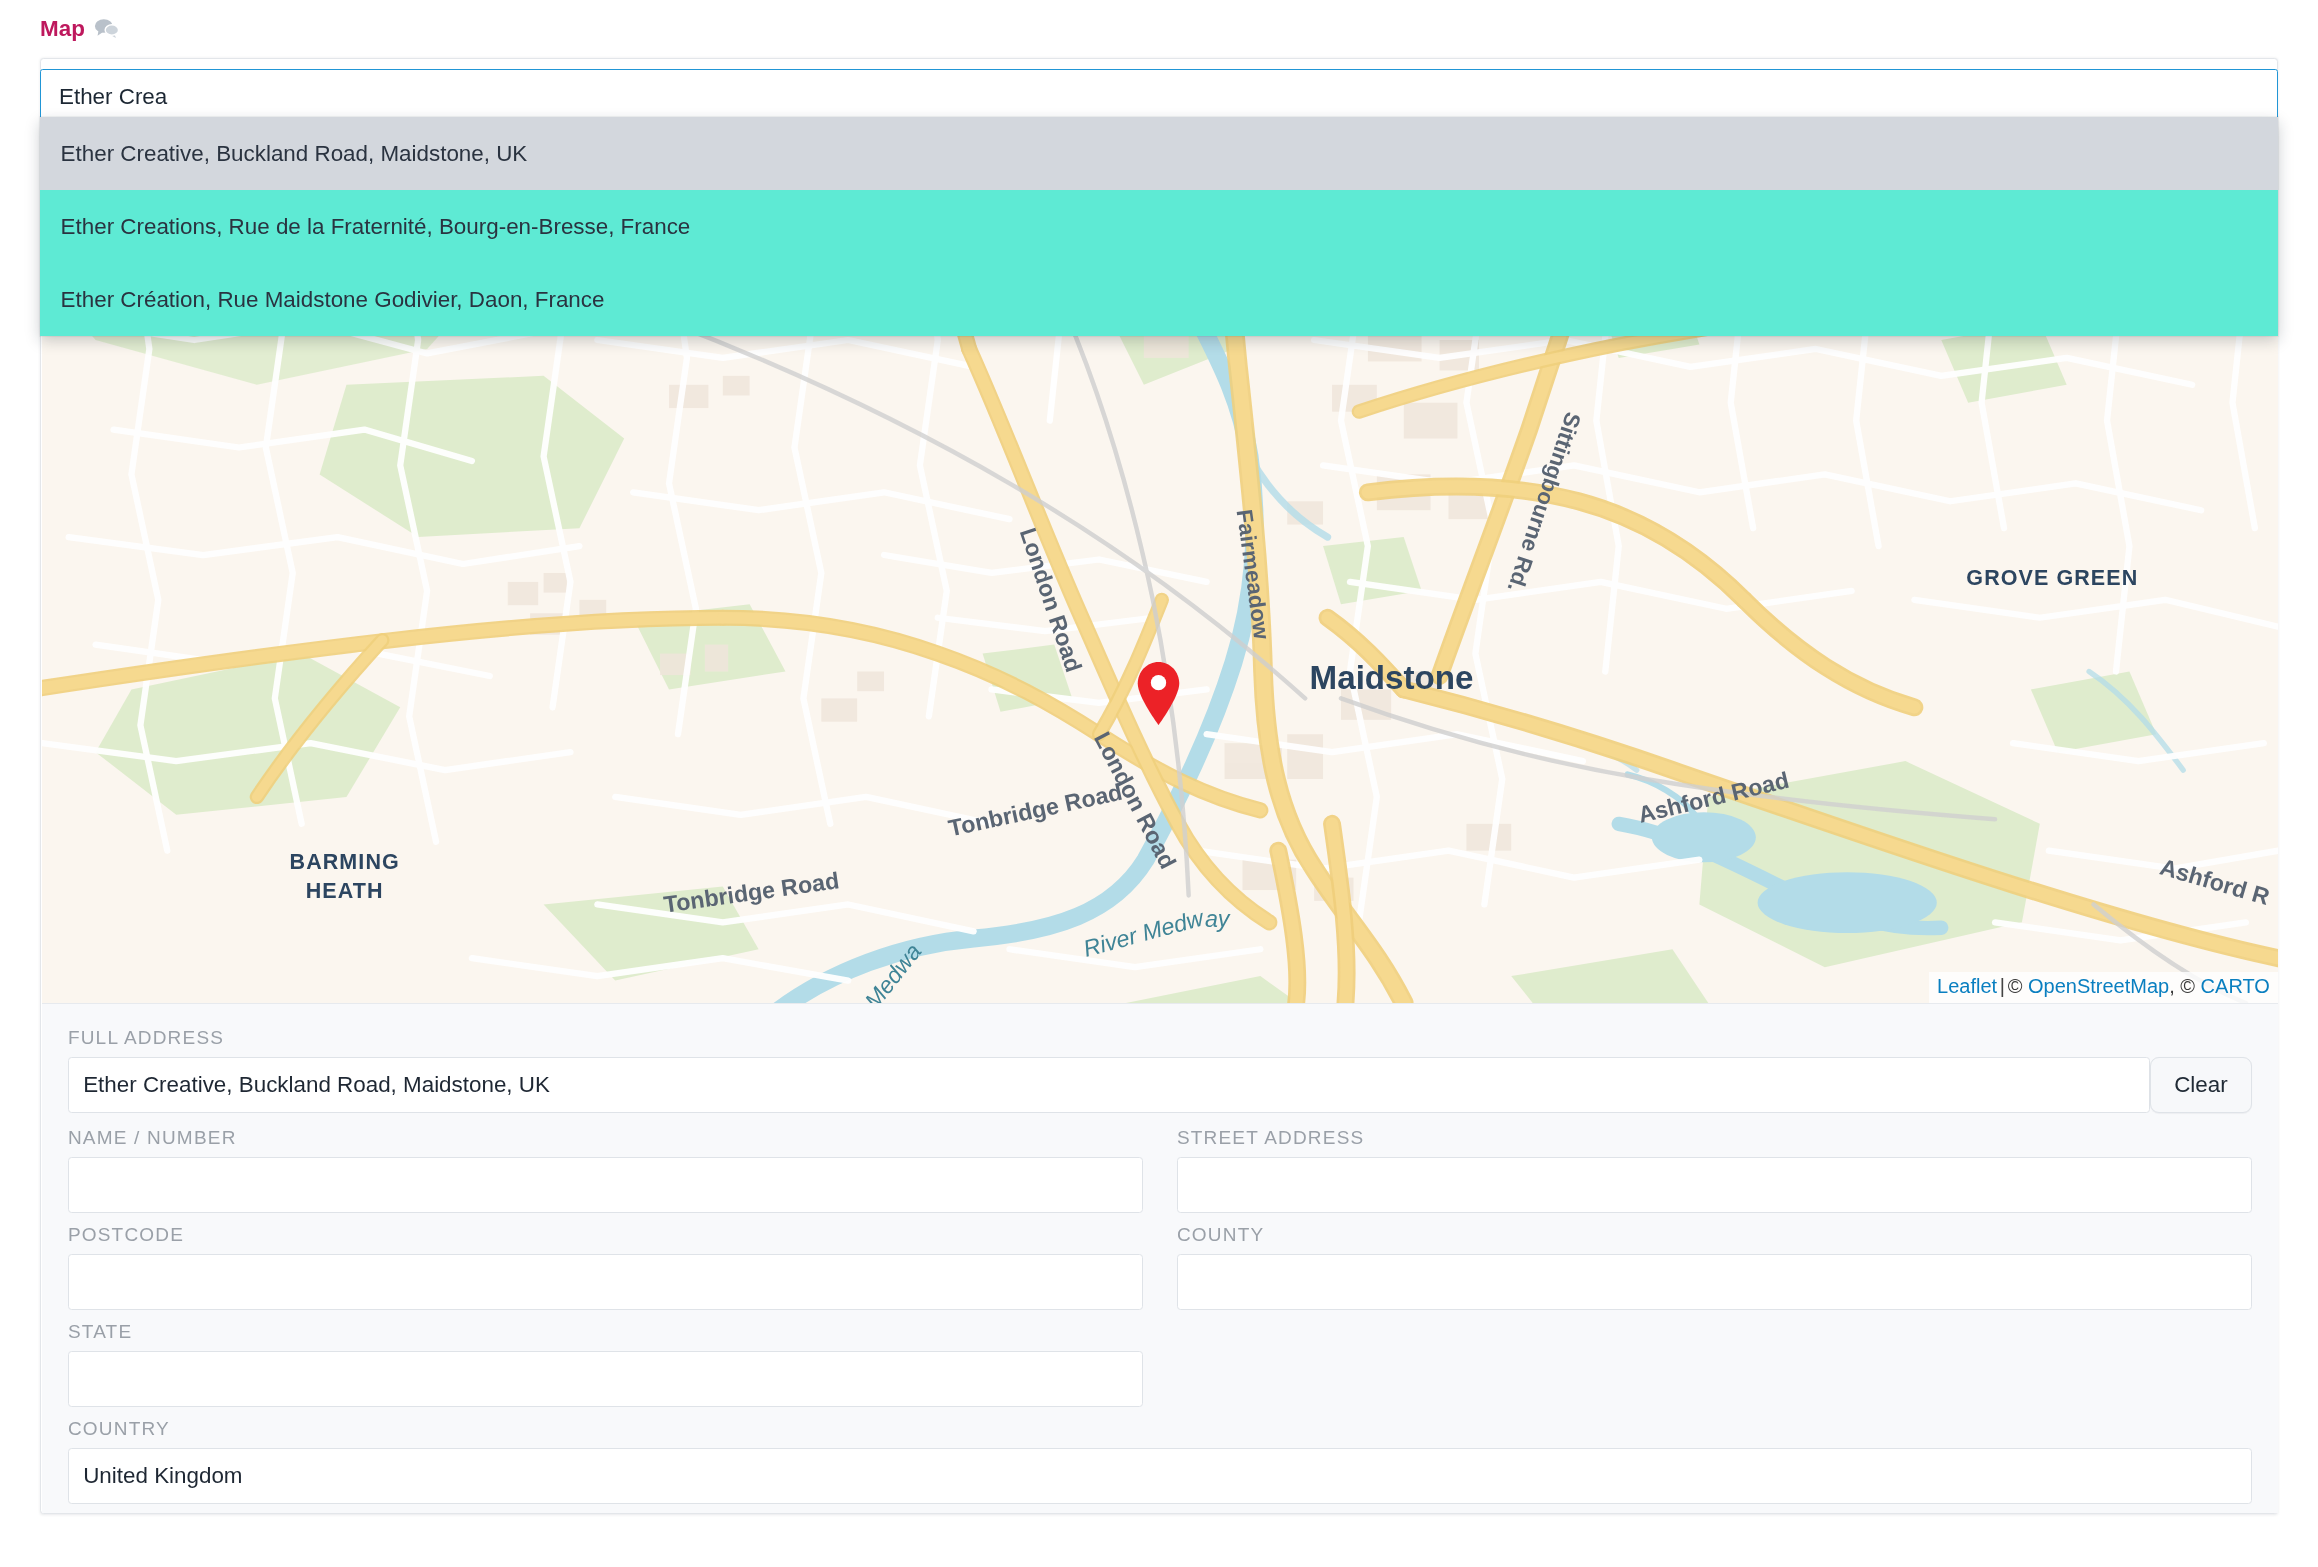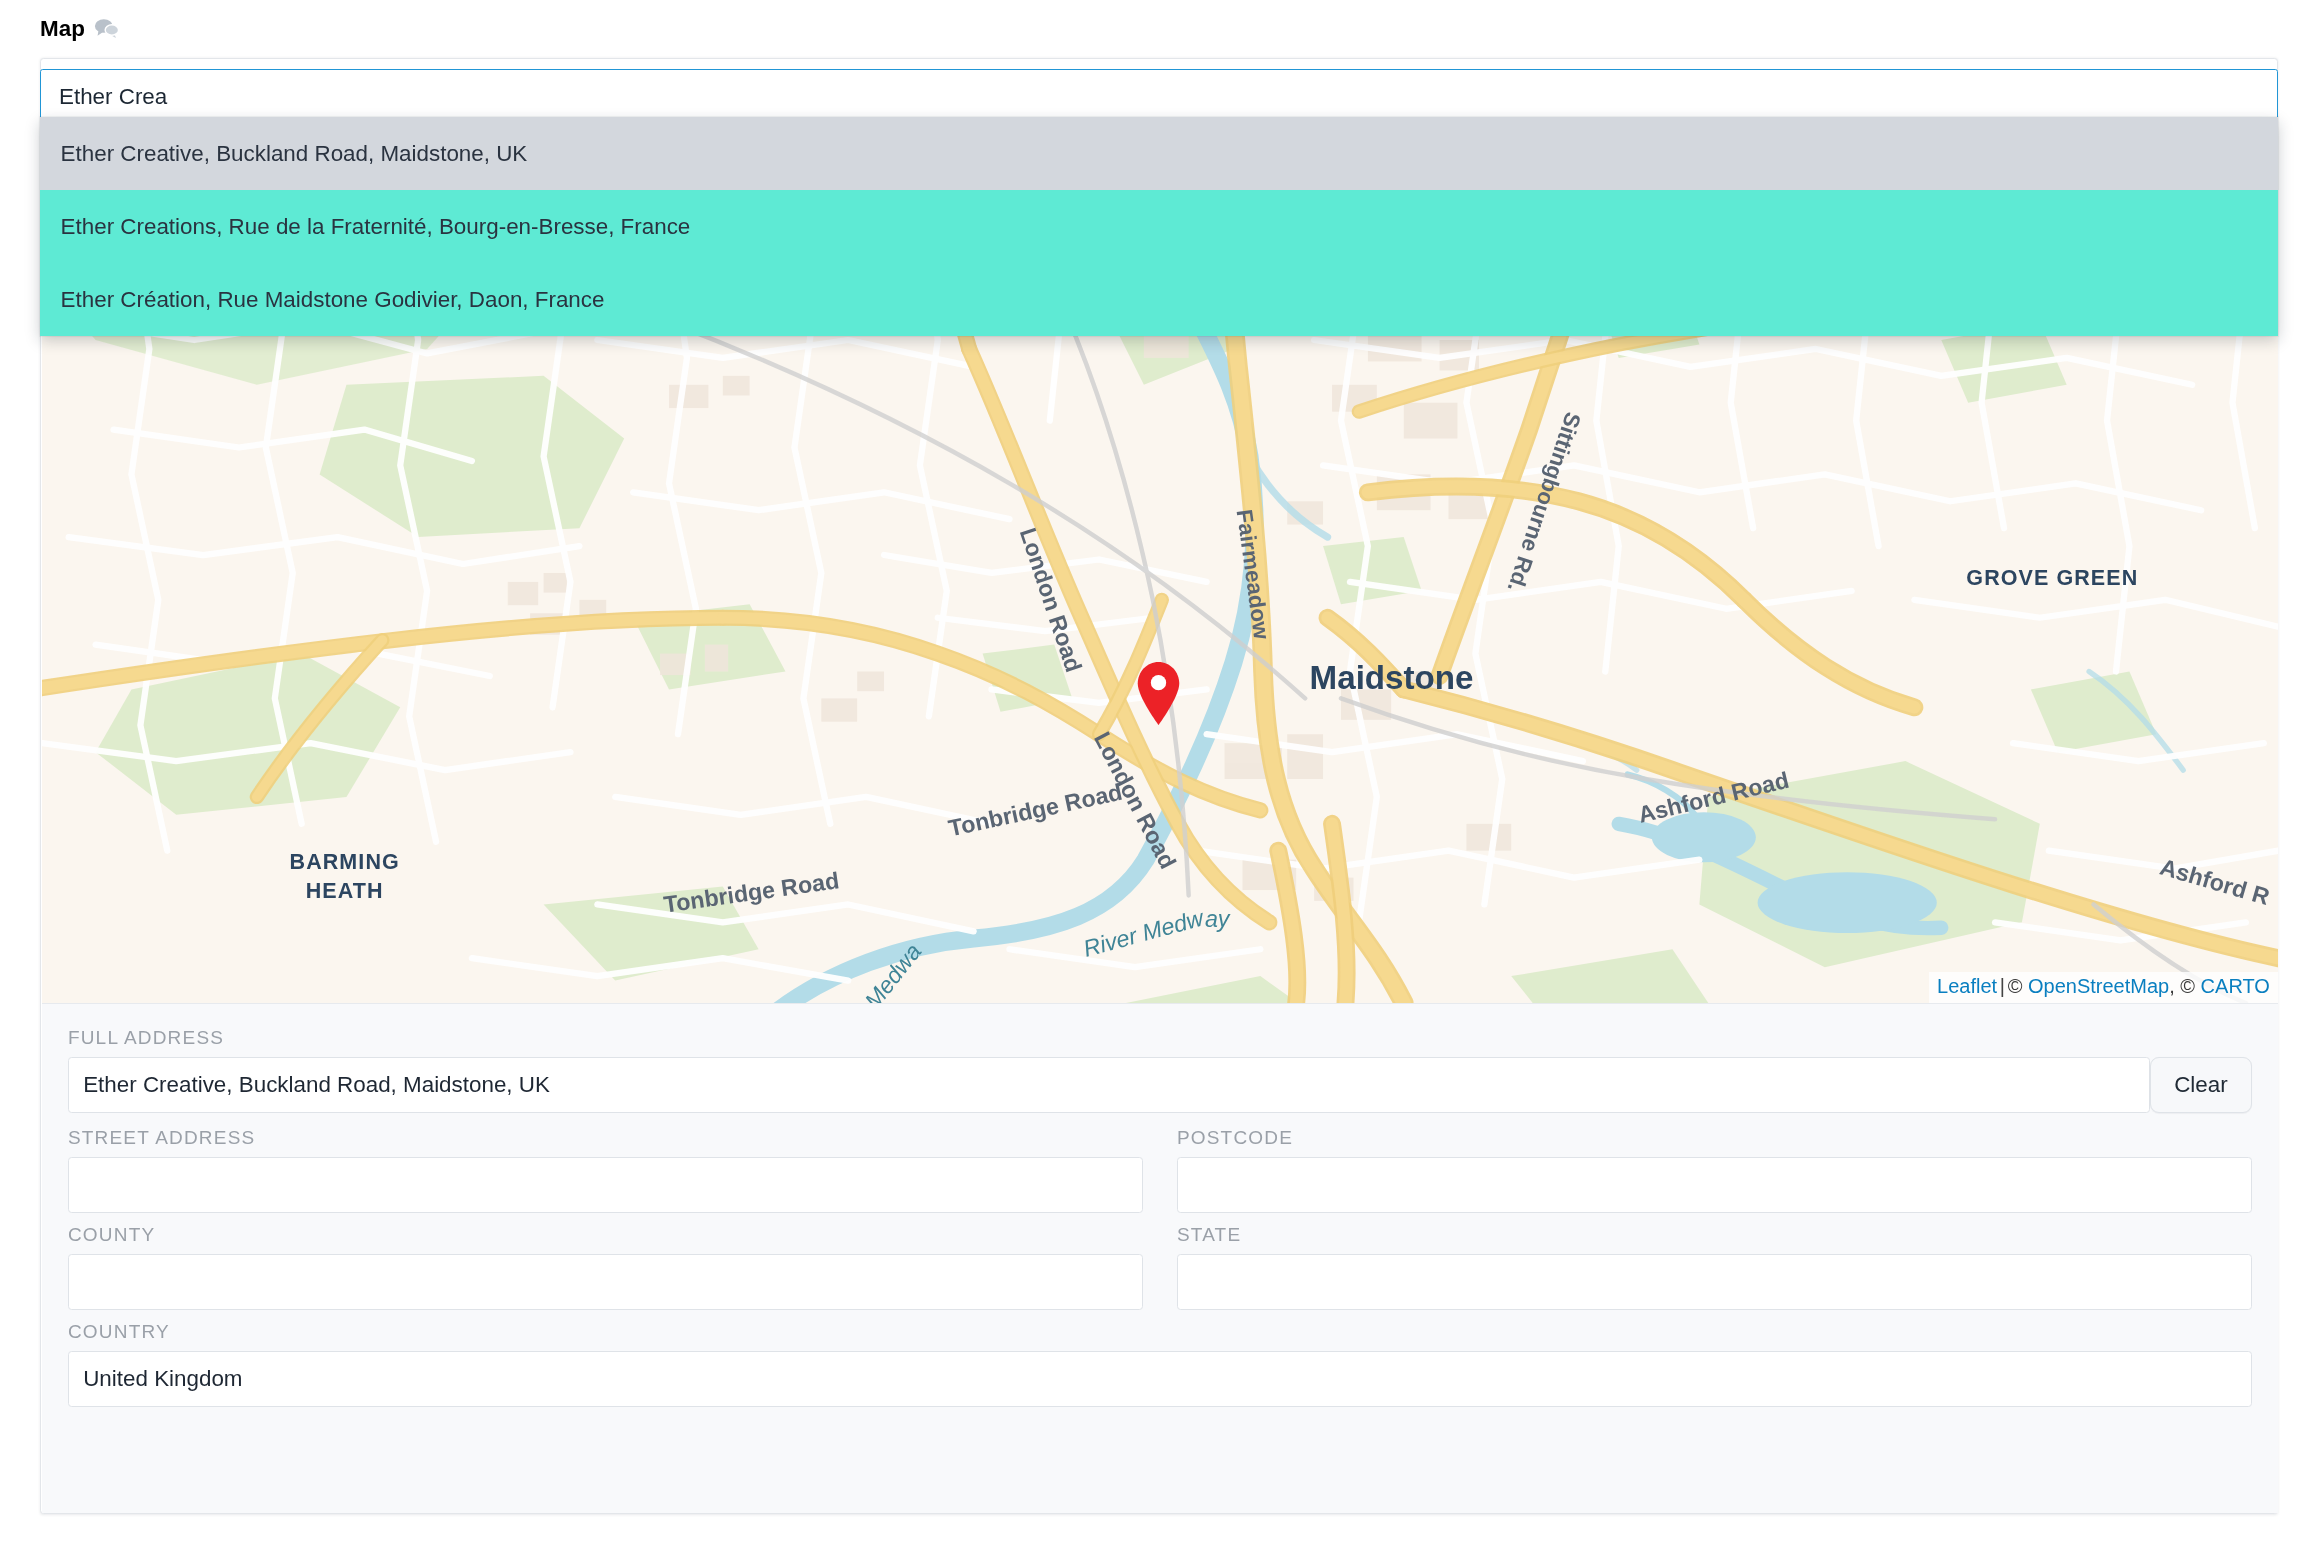--- a/index.html
+++ b/index.html
@@ -22,21 +22,21 @@
     position: absolute;
     left: 40px;
     top: 16px;
     display: flex;
     align-items: center;
     gap: 9px;
   }
   .field-label-row .lbl {
     font-size: 22.4px;
     font-weight: bold;
-    color: #000000;
+    color: #be185d;
     letter-spacing: 0.1px;
   }
   .comments-icon { display: block; }
 
   
   .panel {
     position: absolute;
     left: 40px;
     top: 58px;
     width: 2238px;
@@ -493,20 +493,24 @@
       <div class="row-full">
         <div class="grow">
           <span class="lbl-small">FULL ADDRESS</span>
           <input class="inp" type="text" value="Ether Creative, Buckland Road, Maidstone, UK" style="">
         </div>
         <button class="btn-clear">Clear</button>
       </div>
 
       <div class="grid2">
 
+        <div class="cell">
+          <span class="lbl-small">NAME / NUMBER</span>
+          <input class="inp" type="text" value="" style="">
+        </div>
 
         <div class="cell">
           <span class="lbl-small">STREET ADDRESS</span>
           <input class="inp" type="text" value="" style="">
         </div>
 
 
         <div class="cell">
           <span class="lbl-small">POSTCODE</span>
           <input class="inp" type="text" value="" style="">

